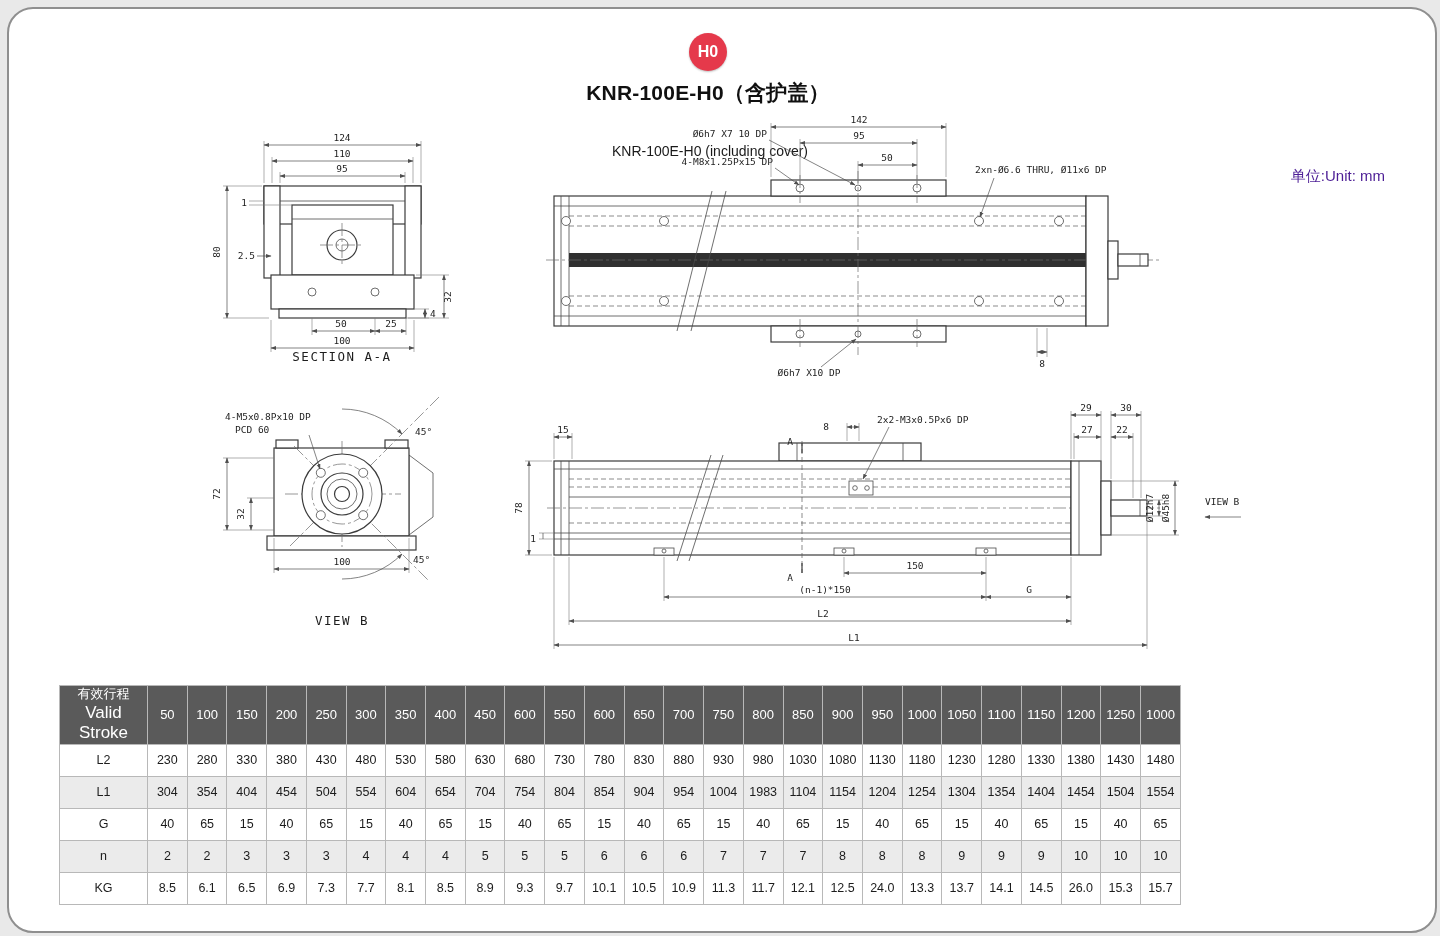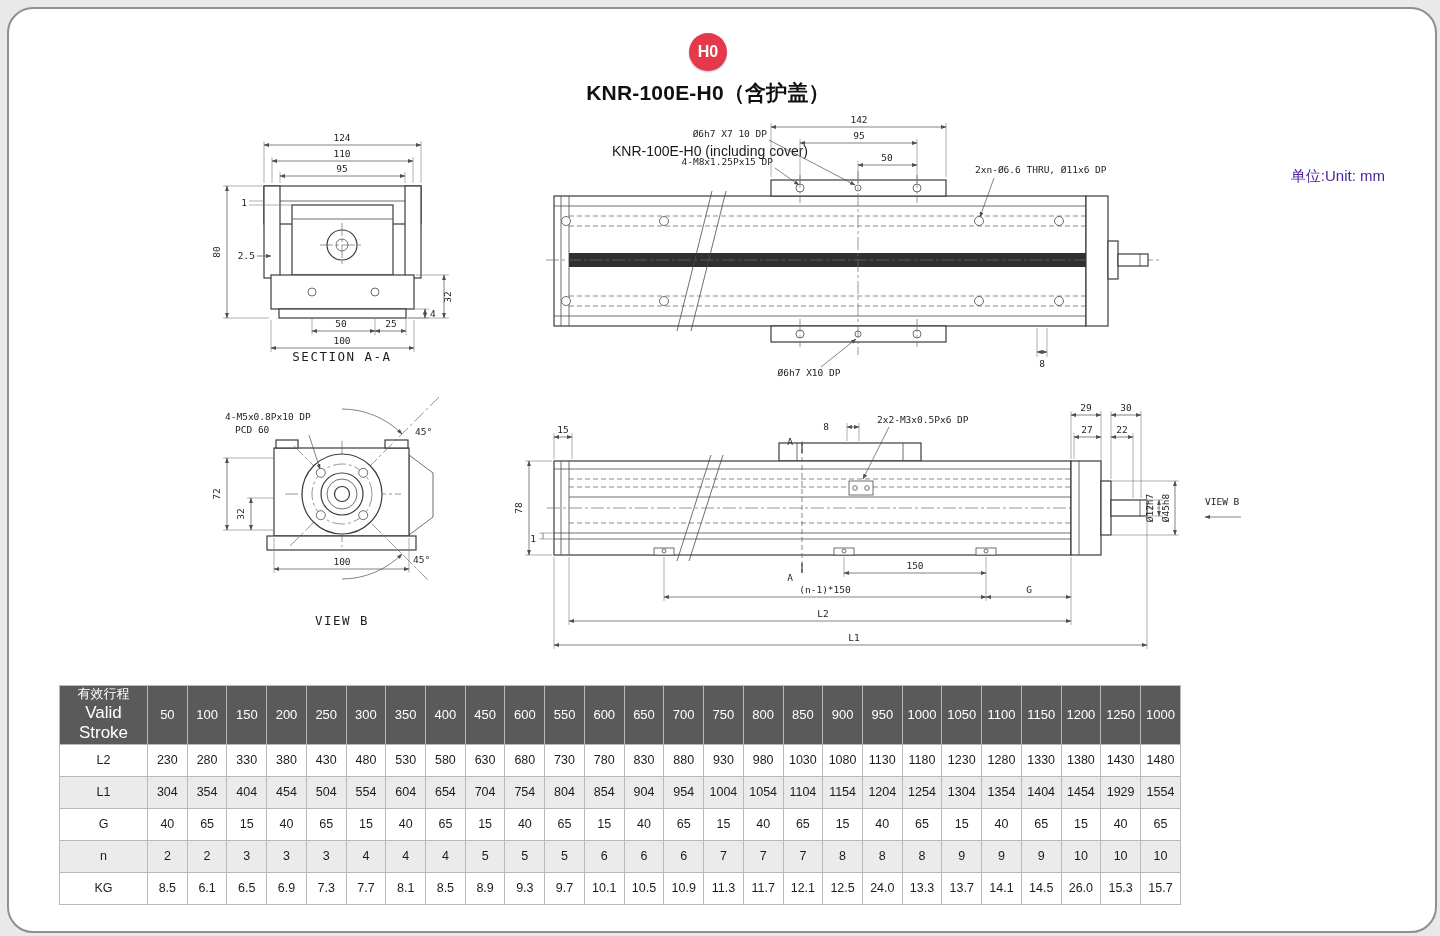--- a/index.html
+++ b/index.html
@@ -447,30 +447,30 @@
           <td>554</td>
           <td>604</td>
           <td>654</td>
           <td>704</td>
           <td>754</td>
           <td>804</td>
           <td>854</td>
           <td>904</td>
           <td>954</td>
           <td>1004</td>
-          <td>1054</td>
+          <td>1983</td>
           <td>1104</td>
           <td>1154</td>
           <td>1204</td>
           <td>1254</td>
           <td>1304</td>
           <td>1354</td>
           <td>1404</td>
           <td>1454</td>
-          <td>1929</td>
+          <td>1504</td>
           <td>1554</td>
         </tr>
         <tr>
           <th>G</th>
           <td>40</td>
           <td>65</td>
           <td>15</td>
           <td>40</td>
           <td>65</td>
           <td>15</td>

